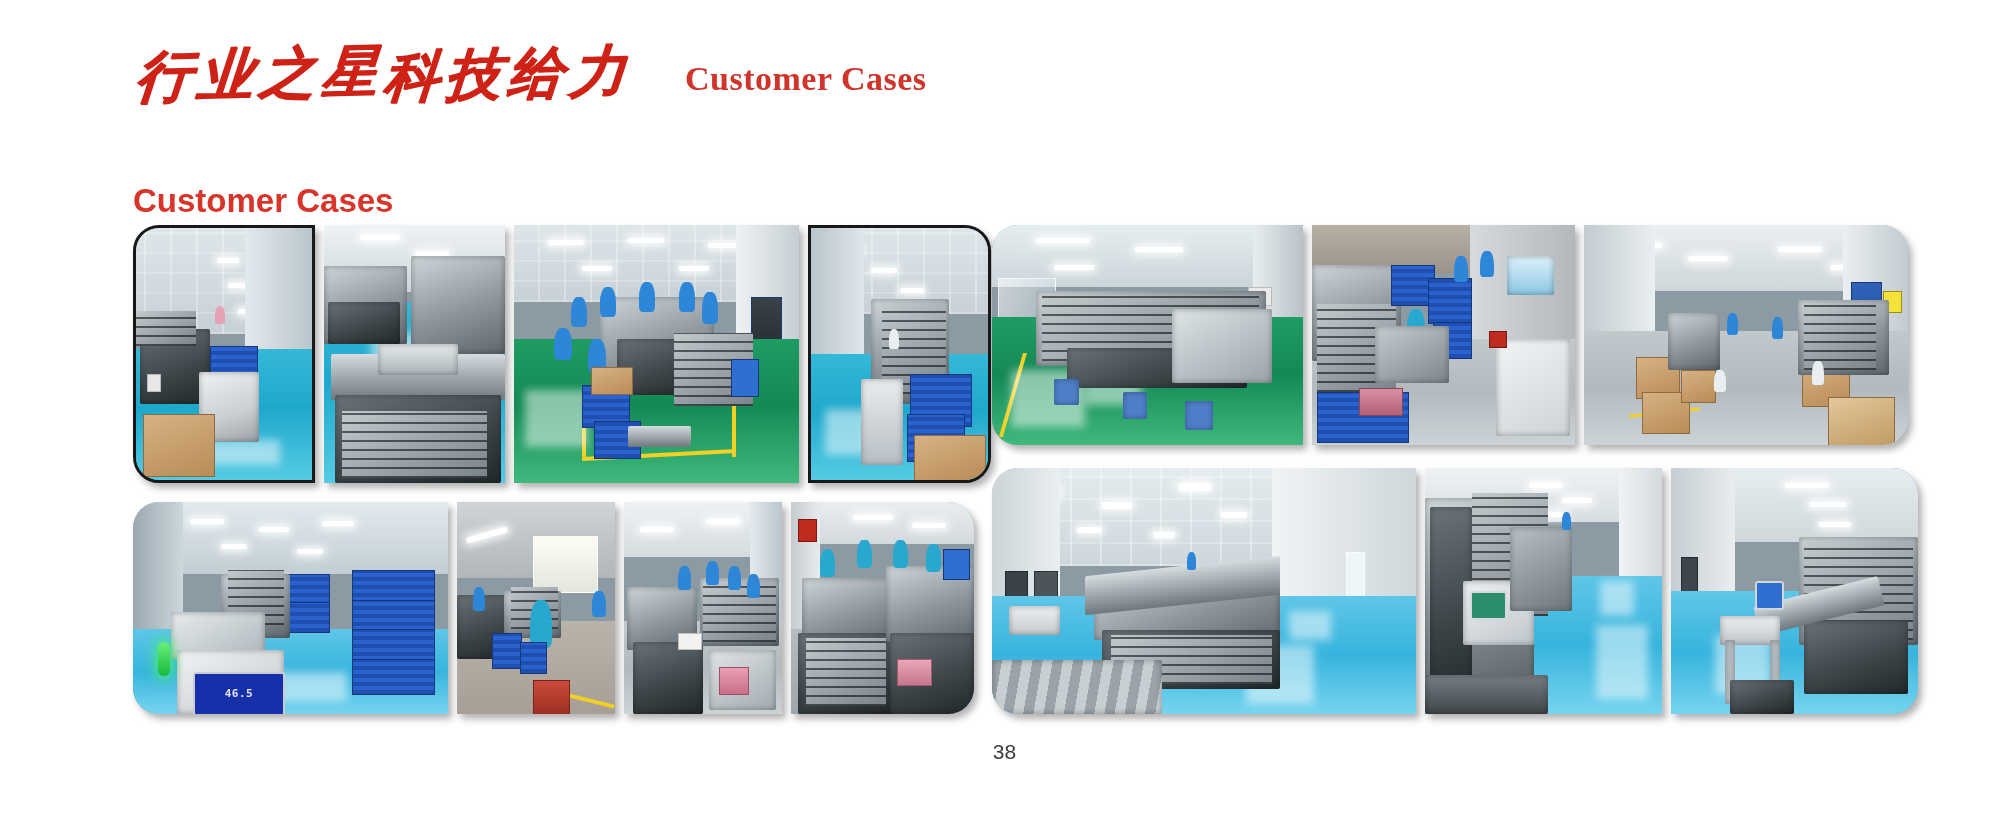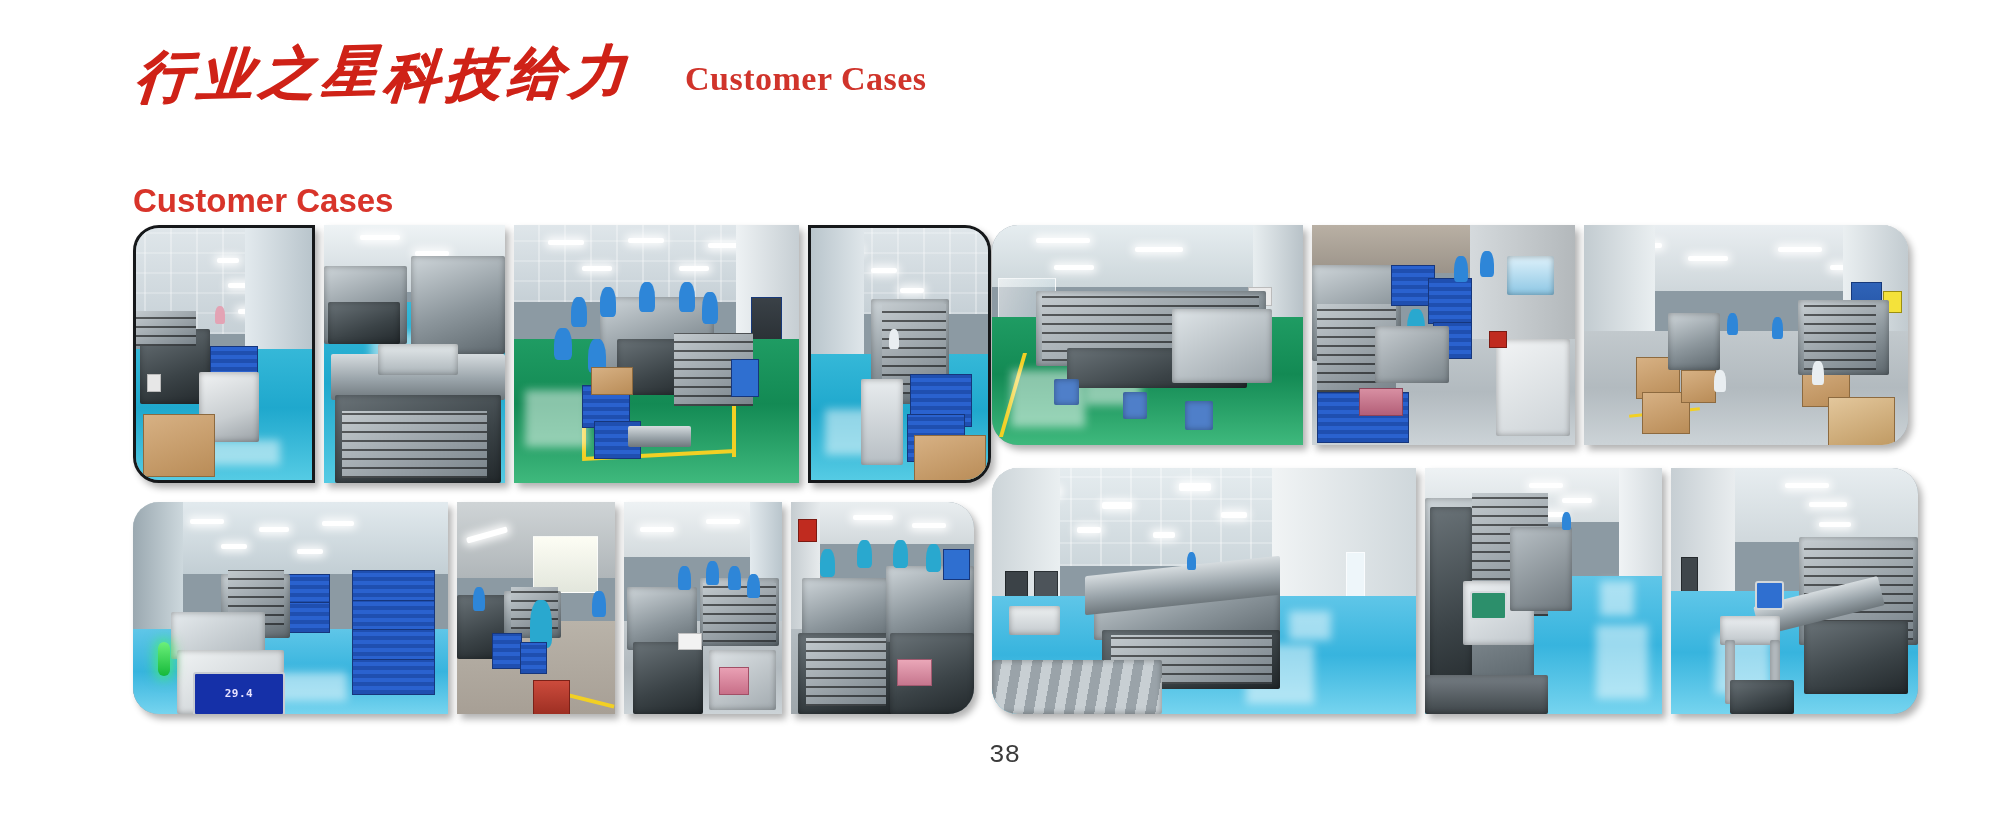--- a/index.html
+++ b/index.html
@@ -232,22 +232,22 @@
     border-radius: 2px;
   }
 
   
   .page-number {
     position: absolute;
     left: 0;
     right: 0;
     top: 740px;
     text-align: center;
-    font-family: Liberation Mono, monospace;
-    font-size: 26px;
+    font-family: Liberation Sans, sans-serif;
+    font-size: 21px;
     color: #3b3b3b;
   }
 </style>
 </head>
 <body>
 
 <div id="slide">
 
   <div class="heading-block">
 
@@ -458,21 +458,21 @@
         <div class="crate" style="right:4%;top:60%;width:26%;height:16%;"></div>
         <div class="crate" style="right:4%;top:74%;width:26%;height:16%;"></div>
         <div class="crate" style="left:44%;top:34%;width:18%;height:14%;"></div>
         <div class="crate" style="left:44%;top:47%;width:18%;height:14%;"></div>
         <div class="machine" style="left:28%;top:34%;width:22%;height:30%;"></div>
         <div class="rack" style="left:30%;top:32%;width:18%;height:26%;"></div>
         <div class="machine" style="left:12%;top:52%;width:30%;height:22%;background:linear-gradient(150deg,#e6ebee,#aeb6bb);"></div>
         <div class="machine" style="left:14%;top:70%;width:34%;height:30%;background:linear-gradient(150deg,#f0f3f4,#c2c8cc);"></div>
         <div class="greenlight" style="left:8%;top:66%;width:12px;height:34px;"></div>
         <div class="hmi" style="left:19%;top:80%;width:28%;height:19%;">
-          <span class="hmi-num">29.4</span>
+          <span class="hmi-num">46.5</span>
         </div>
       </div>
     </div>
 
     <div style="width:9px;flex:none;"></div>
 
     <div class="photo" style="width:158px;height:212px;">
       <div class="scene">
         <div class="ceiling" style="height:36%;background:linear-gradient(#cfd4d6,#b0b6b9);"></div>
         <div class="lamp" style="left:6%;top:14%;width:42px;height:6px;transform:rotate(-16deg);"></div>

